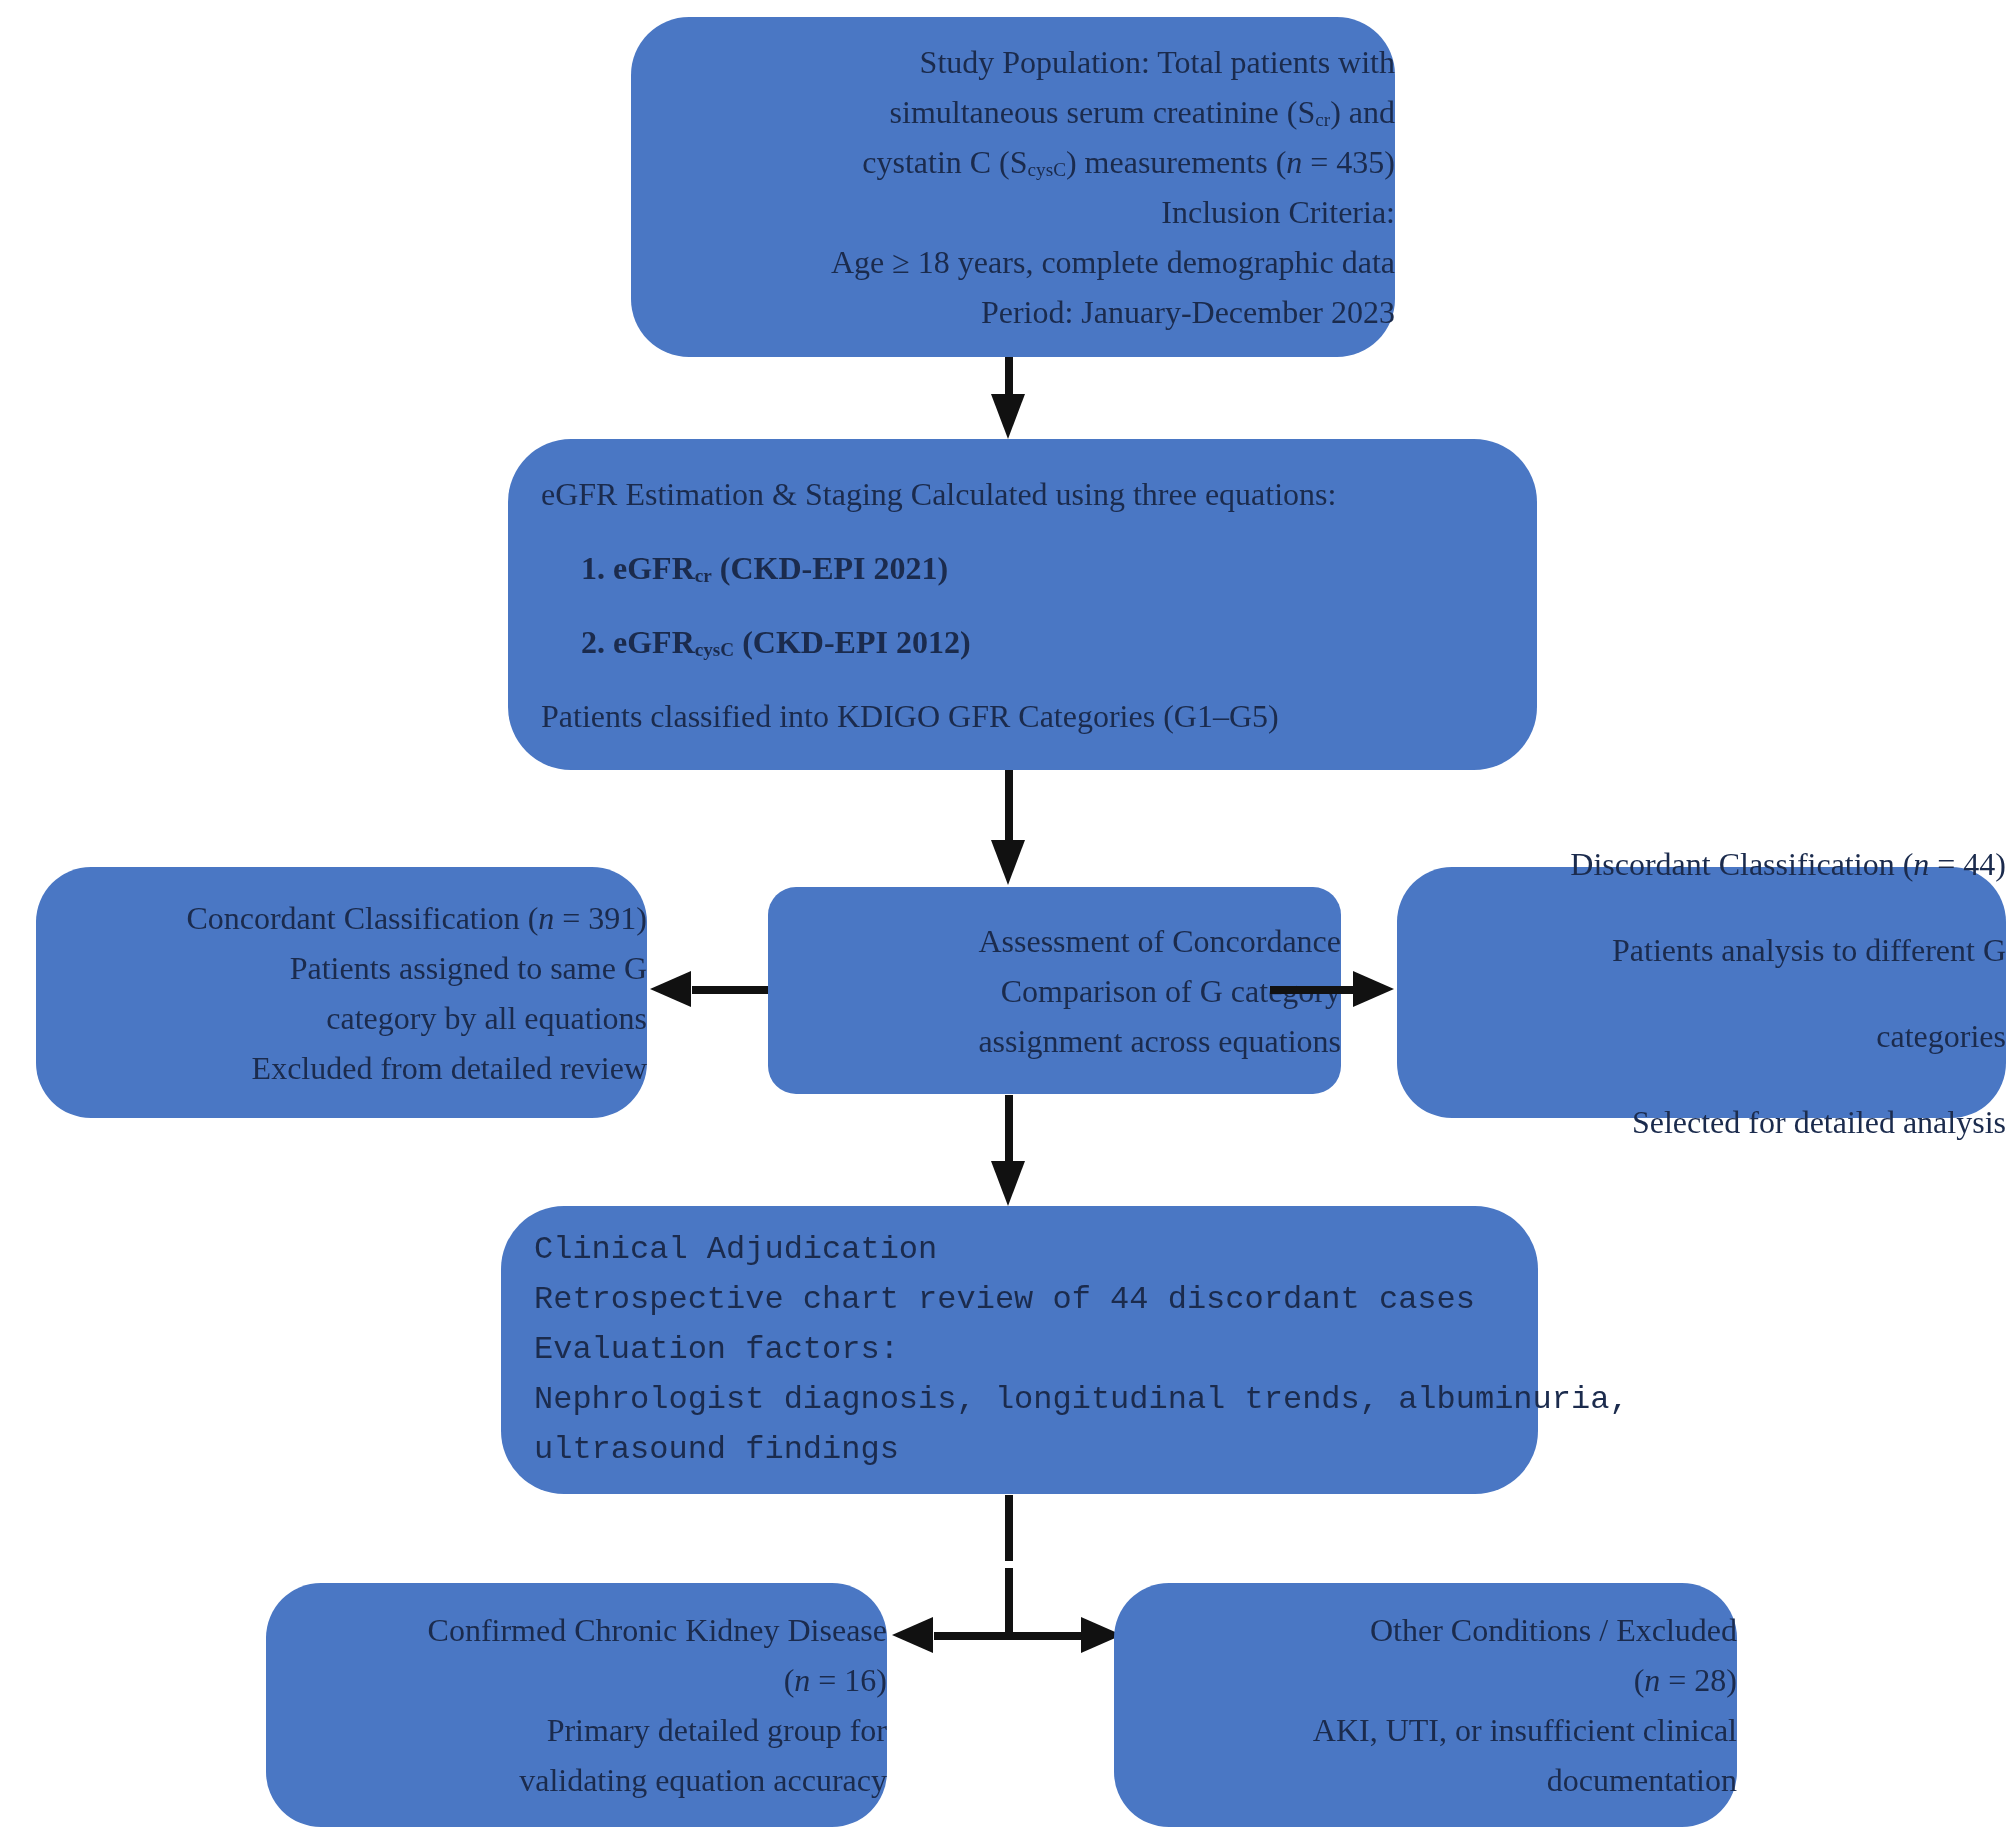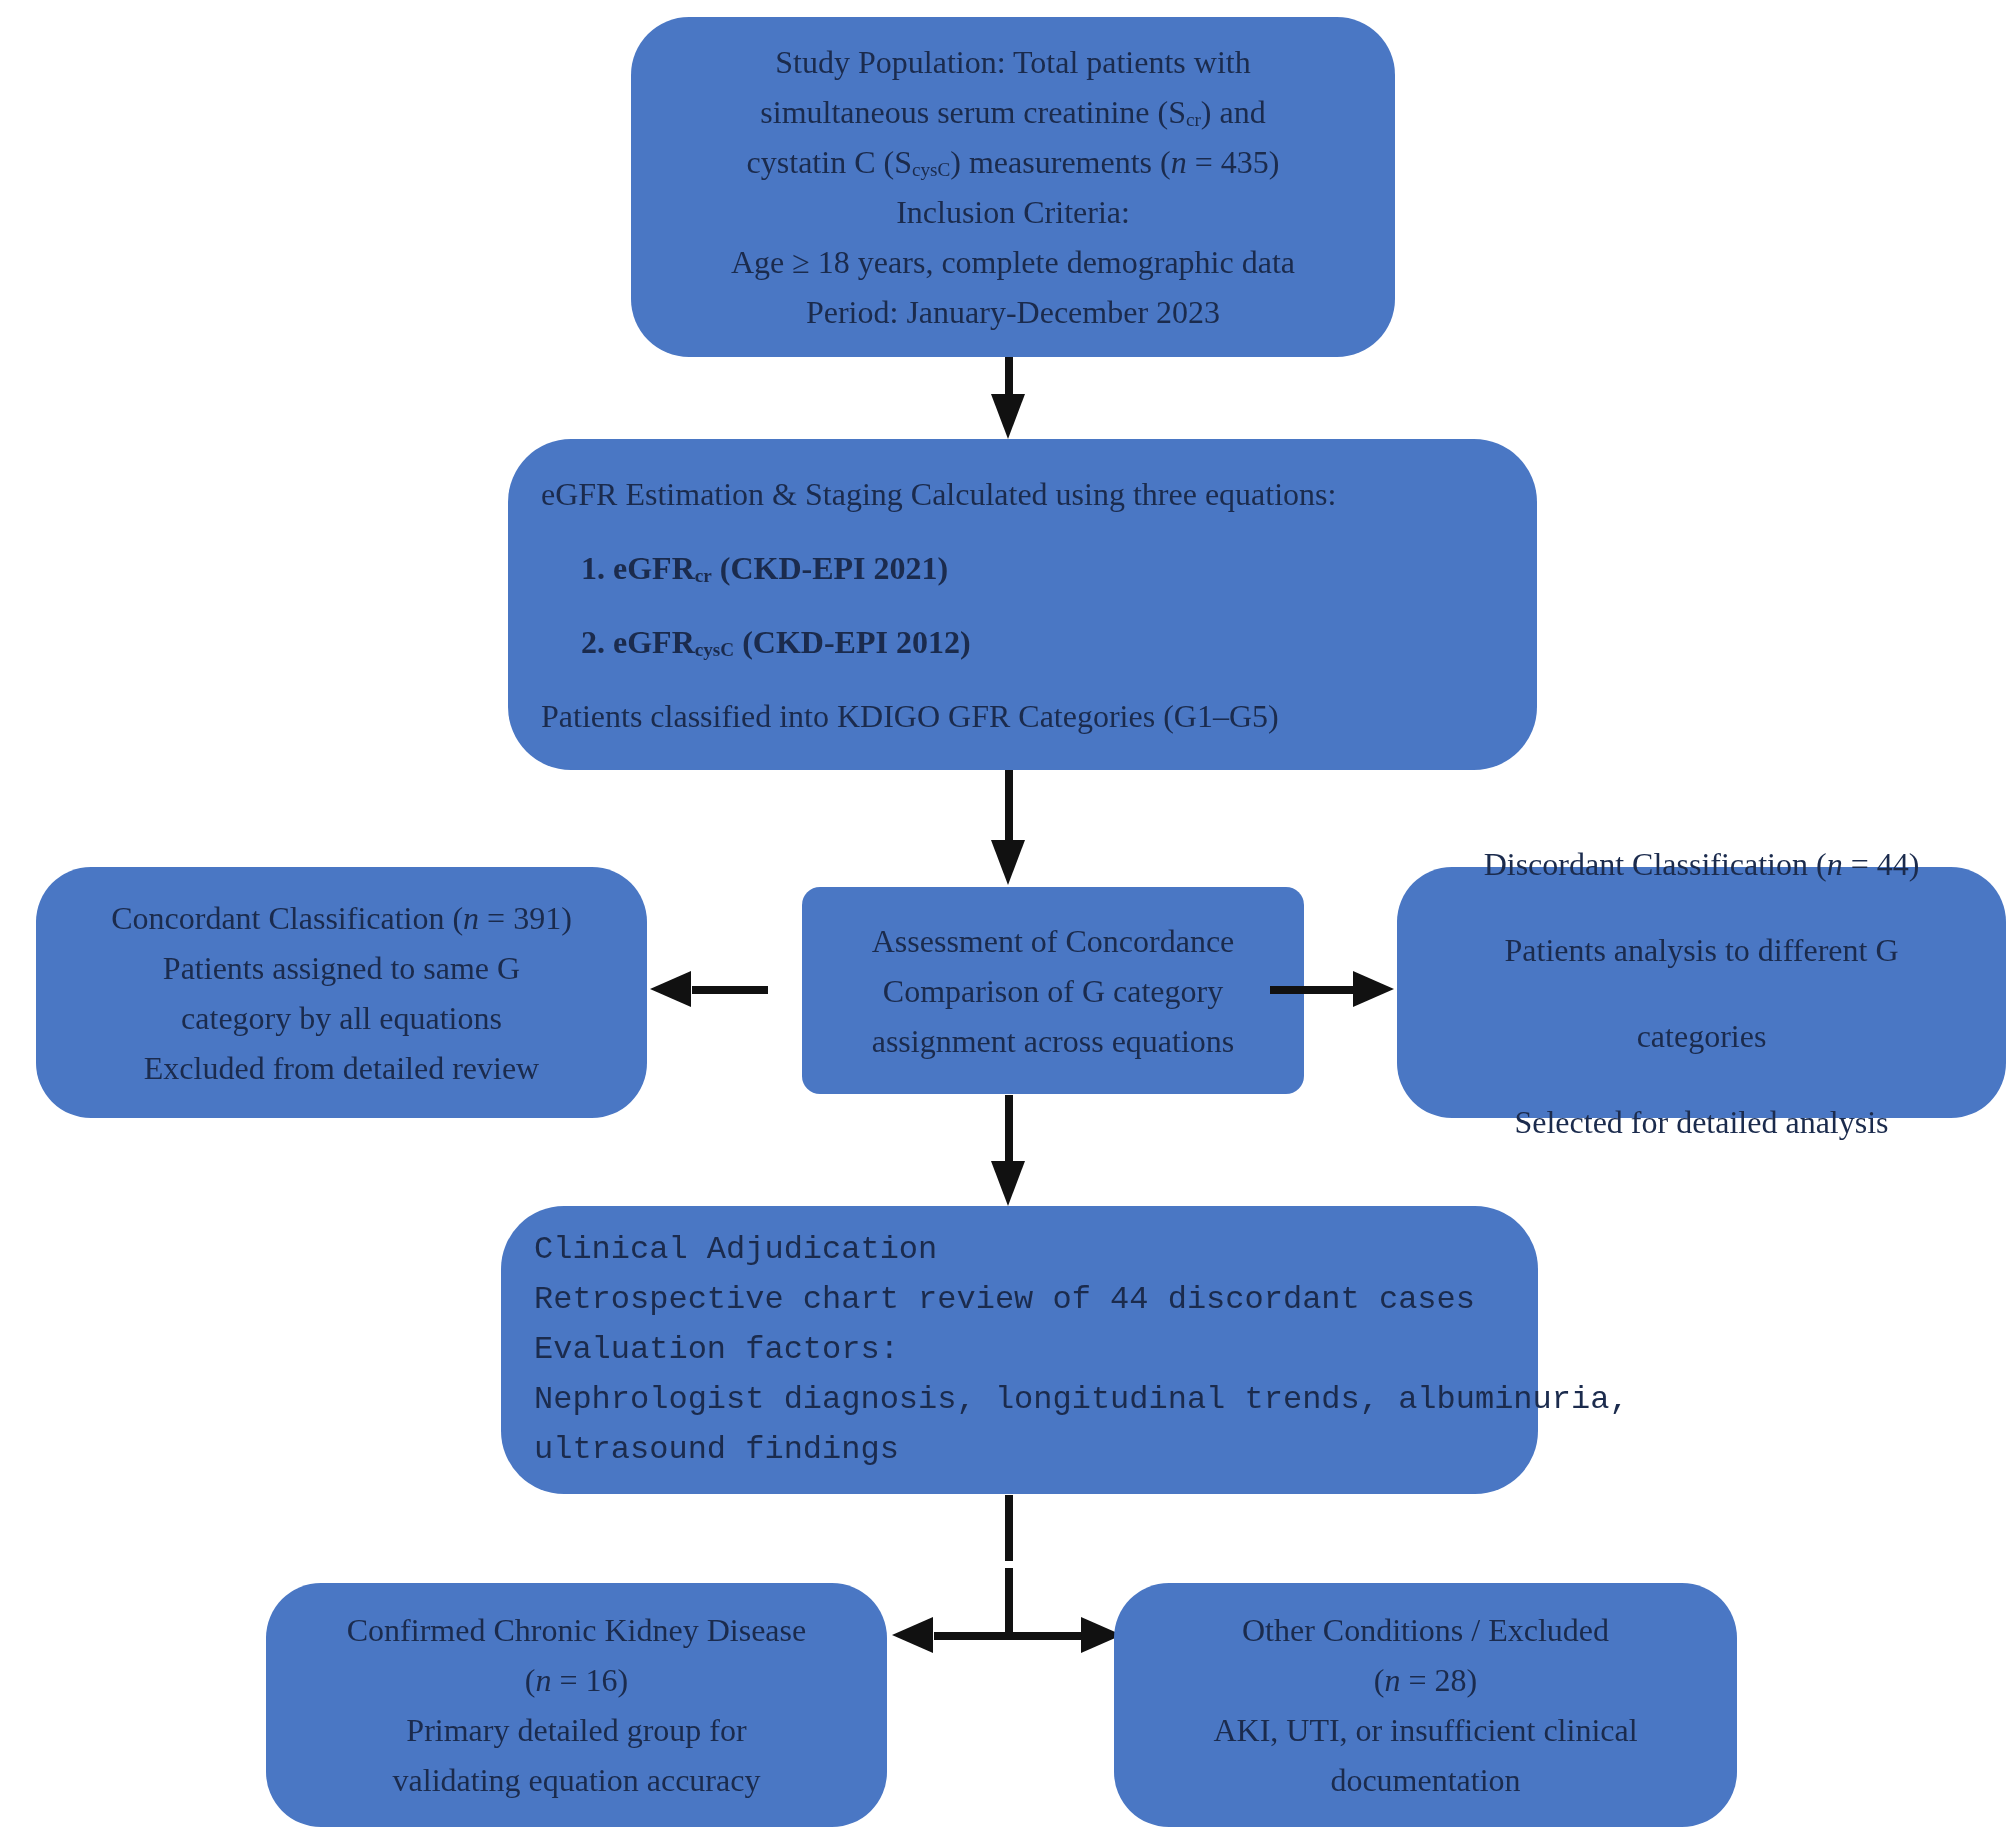--- a/index.html
+++ b/index.html
@@ -20,21 +20,21 @@
     position:absolute;
     background:var(--box-fill);
     display:flex;flex-direction:column;justify-content:center;
     box-sizing:border-box;
   }
   .ln{
     font-size:32px;
     line-height:50px;
     white-space:nowrap;
   }
-  .center .ln{text-align:center;}
+  .center .ln{text-align:right;}
   .leftalign{padding-left:33px;padding-right:17.3px;}
   .leftalign .ln{text-align:left;}
   .ln.indent{padding-left:40px;font-weight:bold;}
   sub{font-size:60%;line-height:0;vertical-align:-0.18em;}
   i{font-style:italic;}
   
   .shaft-v{position:absolute;width:8px;background:var(--arrow);}
   .shaft-h{position:absolute;height:8px;background:var(--arrow);}
   .head-down{position:absolute;width:0;height:0;
     border-left:17.3px solid transparent;border-right:17.3px solid transparent;
@@ -77,21 +77,21 @@
     <div class="head-down" style="left:991px;top:840px;"></div>
   </div>
 
   <div class="box center" style="left:36px;top:867px;width:611px;height:251px;border-radius:55px;">
     <div class="ln">Concordant Classification (<i>n</i> = 391)</div>
     <div class="ln">Patients assigned to same G</div>
     <div class="ln">category by all equations</div>
     <div class="ln">Excluded from detailed review</div>
   </div>
 
-  <div class="box center" style="left:768px;top:887px;width:502px;height:207px;border-radius:18px;margin-left:34px;">
+  <div class="box center" style="left:768px;top:887px;width:573px;height:207px;border-radius:28px;">
     <div class="ln">Assessment of Concordance</div>
     <div class="ln">Comparison of G category</div>
     <div class="ln">assignment across equations</div>
   </div>
 
   <div class="box center" style="left:1397px;top:867px;width:609px;height:251px;border-radius:55px;gap:36px;">
     <div class="ln">Discordant Classification (<i>n</i> = 44)</div>
     <div class="ln">Patients analysis to different G</div>
     <div class="ln">categories</div>
     <div class="ln">Selected for detailed analysis</div>

